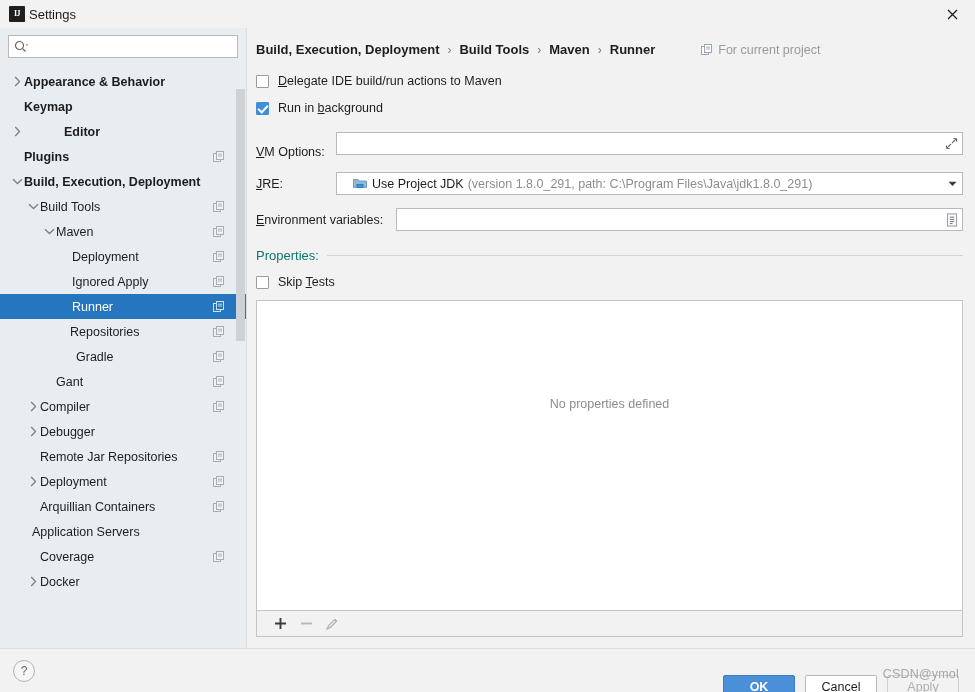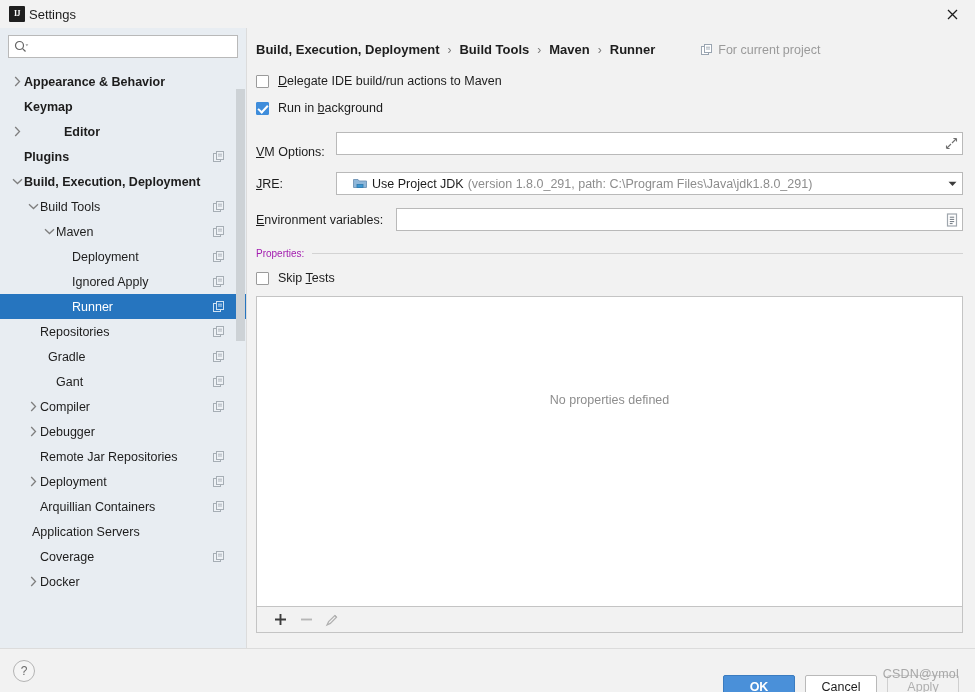--- a/index.html
+++ b/index.html
@@ -287,21 +287,21 @@
     justify-content: center;
     flex: none;
   }
   .combo-arrow svg { display:block; }
 
   .section-sep {
     display: flex;
     align-items: center;
     margin-top: 17px;
   }
-  .section-title { font-size: 10px; white-space: nowrap; color:#a21caf; }
+  .section-title { font-size: 13px; white-space: nowrap; color:#0f766e; }
   .section-line {
     flex: 1;
     height: 1px;
     background: #d3d3d3;
     margin-left: 8px;
   }
 
   .props-panel {
     margin-top: 11px;
     height: 311px;
@@ -531,32 +531,32 @@
           <span class="arrow"></span>
           <span class="tree-label">Runner</span>
           <span class="copy-icon">
             <svg width="12" height="12" viewBox="0 0 12 12">
               <rect x="0.5" y="2.5" width="7" height="8" fill="#2675bf" stroke="#cfe2f3" stroke-width="1"></rect>
               <rect x="3.5" y="0.5" width="7" height="8" fill="#2675bf" stroke="#cfe2f3" stroke-width="1"></rect>
               <path d="M5 3.2 L9 3.2 M5 5 L9 5" stroke="#cfe2f3" stroke-width="0.9"></path>
             </svg>
           </span>
         </div>
-        <div class="tree-row" style="padding-left: 26px;">
+        <div class="tree-row" style="padding-left: 56px;">
           <span class="arrow"></span>
           <span class="tree-label">Repositories</span>
           <span class="copy-icon">
             <svg width="12" height="12" viewBox="0 0 12 12">
               <rect x="0.5" y="2.5" width="7" height="8" fill="#eef2f6" stroke="#a6aeb5" stroke-width="1"></rect>
               <rect x="3.5" y="0.5" width="7" height="8" fill="#eef2f6" stroke="#a6aeb5" stroke-width="1"></rect>
               <path d="M5 3.2 L9 3.2 M5 5 L9 5" stroke="#a6aeb5" stroke-width="0.9"></path>
             </svg>
           </span>
         </div>
-        <div class="tree-row" style="padding-left: 34px;">
+        <div class="tree-row" style="padding-left: 62px;">
           <span class="arrow"></span>
           <span class="tree-label">Gradle</span>
           <span class="copy-icon">
             <svg width="12" height="12" viewBox="0 0 12 12">
               <rect x="0.5" y="2.5" width="7" height="8" fill="#eef2f6" stroke="#a6aeb5" stroke-width="1"></rect>
               <rect x="3.5" y="0.5" width="7" height="8" fill="#eef2f6" stroke="#a6aeb5" stroke-width="1"></rect>
               <path d="M5 3.2 L9 3.2 M5 5 L9 5" stroke="#a6aeb5" stroke-width="0.9"></path>
             </svg>
           </span>
         </div>

